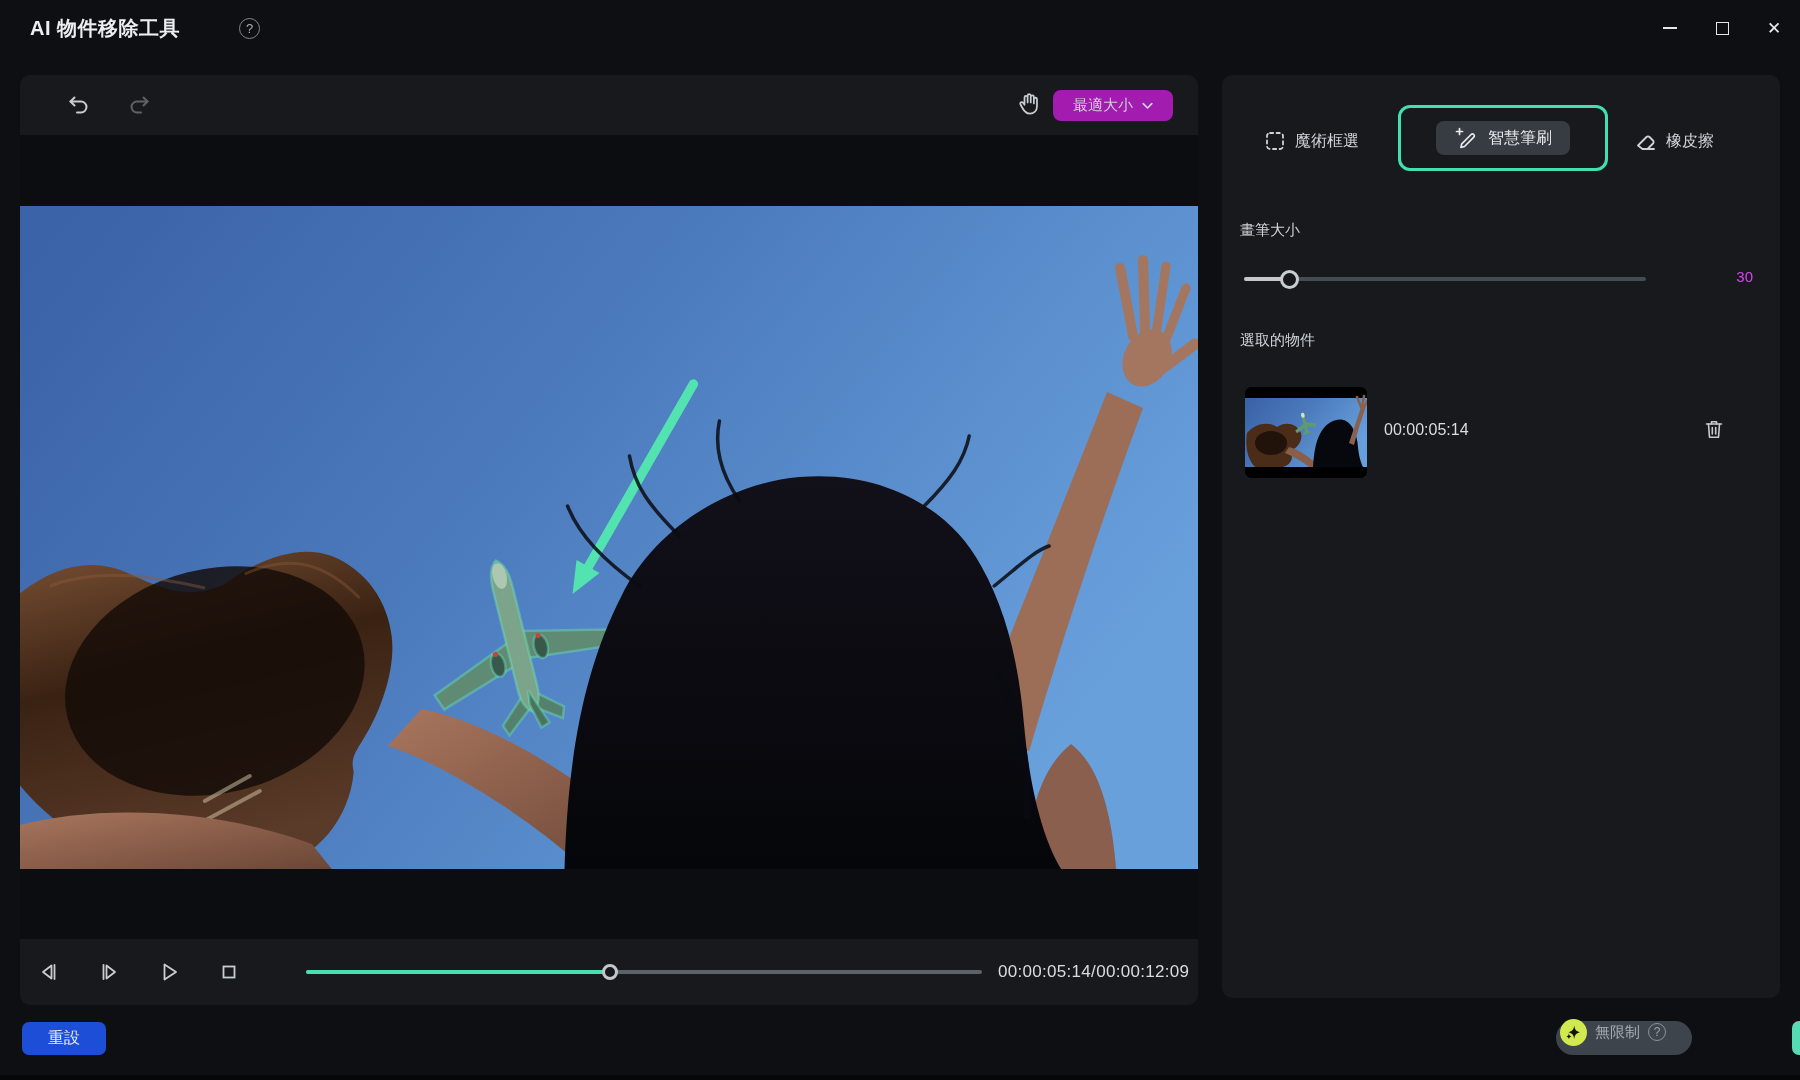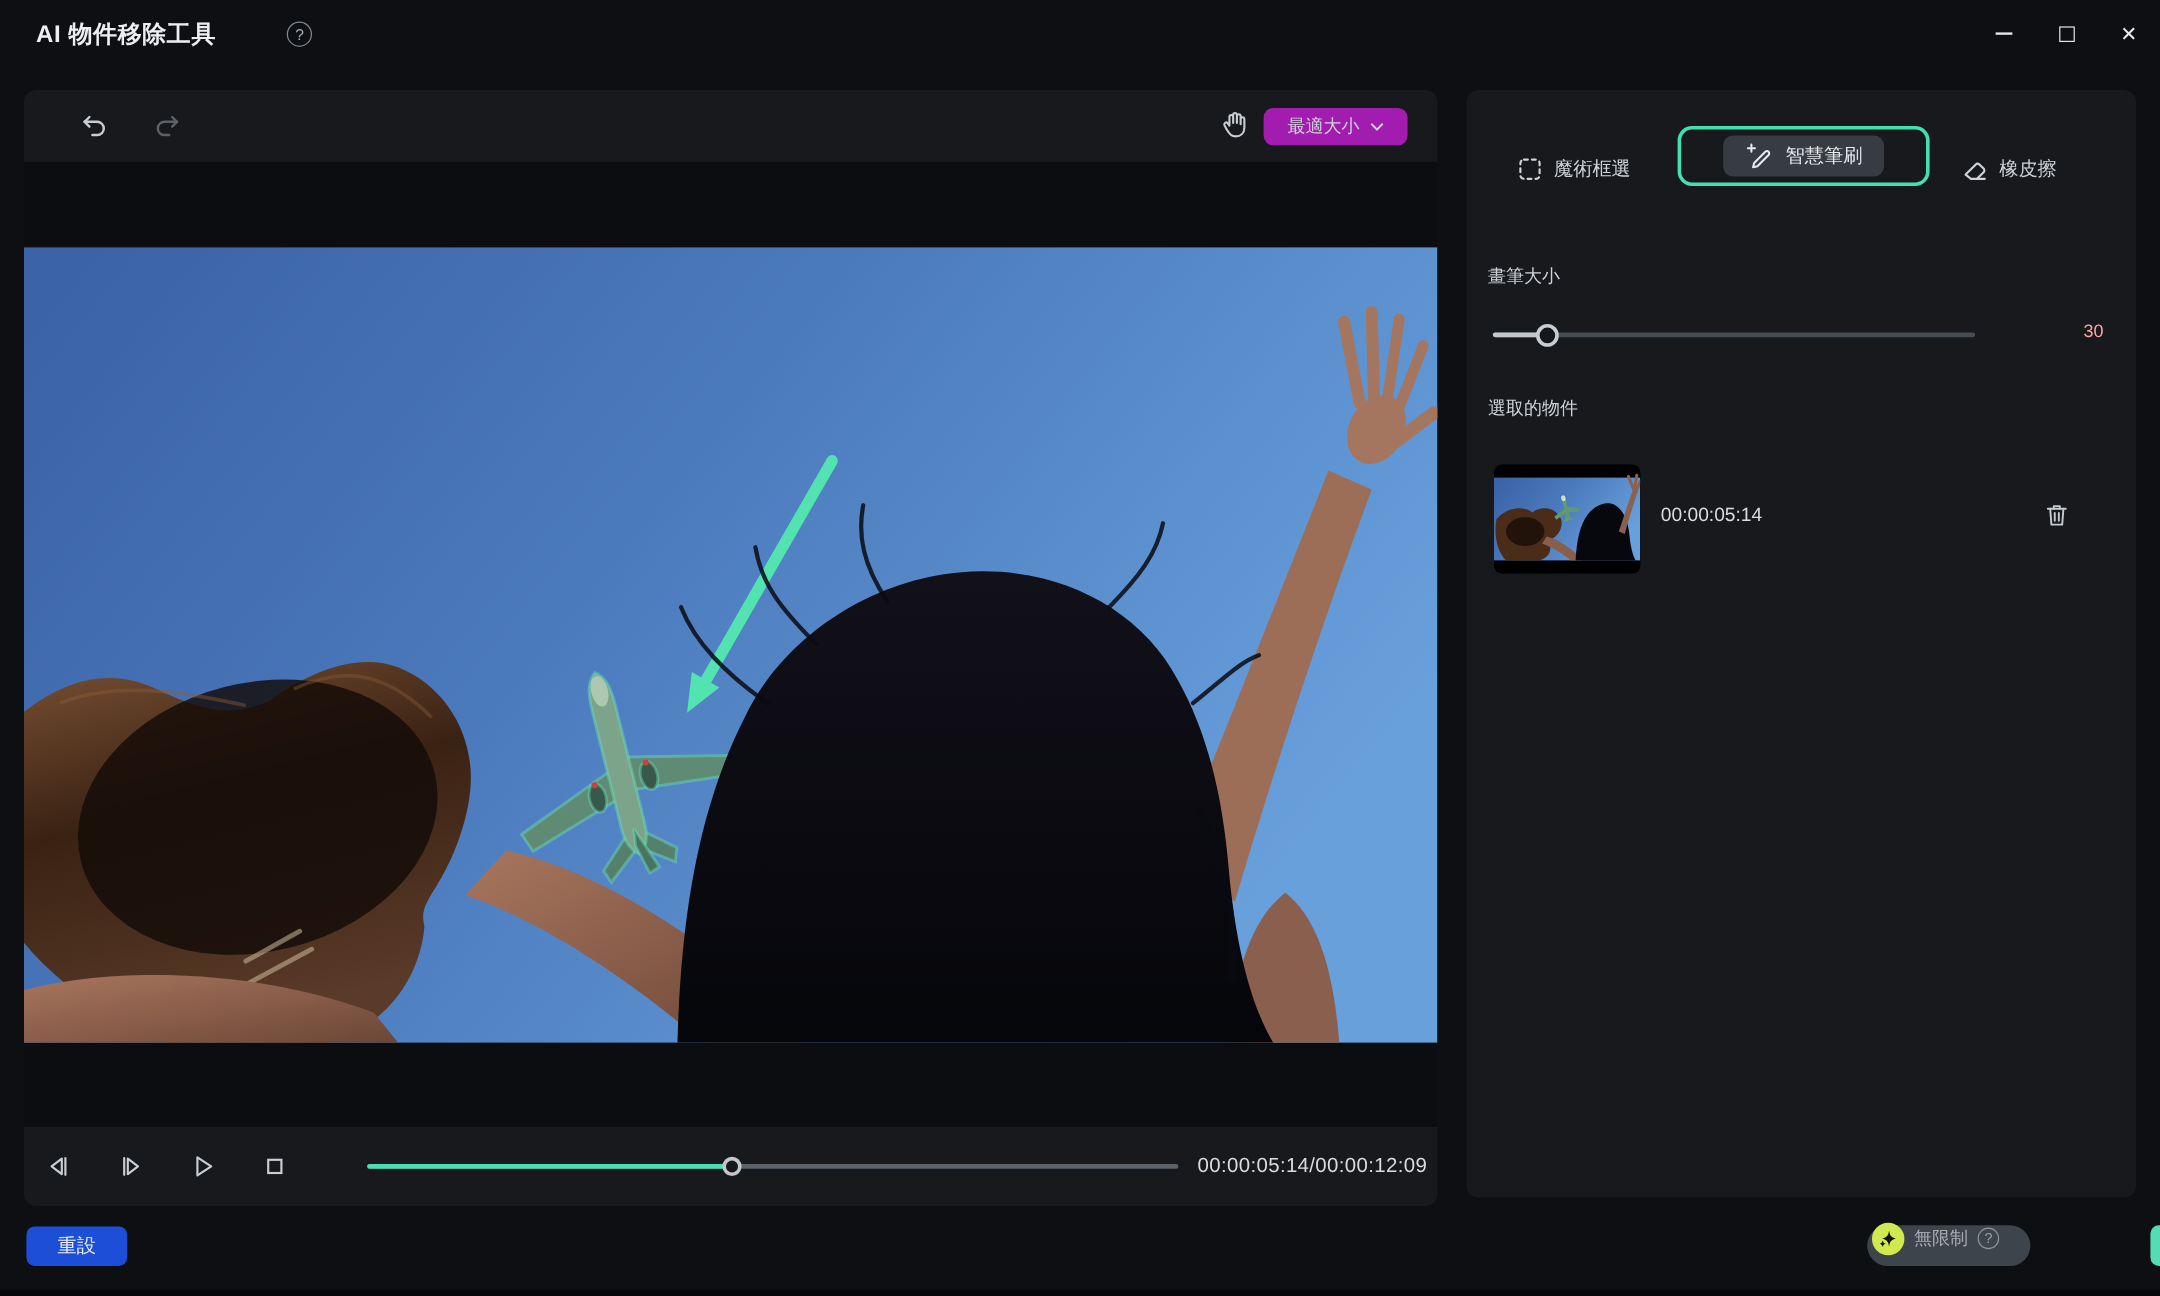--- a/index.html
+++ b/index.html
@@ -50,34 +50,34 @@
     border-radius:50%; background:#16181b; border:3px solid #c2c7cc; }
   .timecode { width:188px; text-align:right; color:#dadde0; font-size:17px; letter-spacing:.3px; }
 
   
   .tools-panel { position:absolute; left:1222px; top:75px; width:558px; height:923px;
     background:#17191d; border-radius:10px; }
   .tab { position:absolute; top:52px; height:28px; display:flex; align-items:center; gap:9px;
     color:#ced3d8; font-size:16px; cursor:pointer; background:none; border:none;font-family:Liberation Mono, monospace; }
   .tab-magic { left:42px; }
   .tab-eraser { left:412px; }
-  .active-frame { position:absolute; left:176px; top:30px; width:210px; height:50px;
+  .active-frame { position:absolute; left:176px; top:30px; width:210px; height:66px;
     border:3.5px solid #42e0b0; border-radius:12px; display:flex; align-items:center; justify-content:center; cursor:pointer; }
   .active-pill { display:flex; align-items:center; gap:9px; background:#373c42; border-radius:8px;
     height:34px; padding:0 18px; color:#e8eaec; font-size:16px; }
 
   .side-label { position:absolute; left:18px; color:#cfd4d9; font-size:15px; }
   .brush-label { top:146px; }
   .objects-label { top:256px; }
   .brush-slider { position:absolute; left:22px; top:195px; width:402px; height:18px; cursor:pointer; }
   .br-track { position:absolute; left:0; right:0; top:7px; height:4px; border-radius:2px; background:#454c53; }
   .br-fill { position:absolute; left:0; top:7px; height:4px; border-radius:2px; background:#c3c8cd; width:var(--pos); }
   .br-thumb { position:absolute; top:0; left:var(--pos); width:19px; height:19px; margin-left:-9px;
     border-radius:50%; background:#15171a; border:3px solid #c8cdd2; }
-  .brush-value { position:absolute; right:27px; top:193px; color:#fca5a5; font-size:15px; }
+  .brush-value { position:absolute; right:27px; top:193px; color:#d946ef; font-size:15px; }
 
   .object-row { position:absolute; left:0; top:300px; width:558px; height:115px; }
   .object-thumb { position:absolute; left:23px; top:12px; width:122px; height:91px;
     border-radius:7px; overflow:hidden; background:#000; cursor:pointer; }
   .object-thumb svg { display:block; }
   .object-time { position:absolute; left:162px; top:46px; color:#dadde0; font-size:16px; }
   .trash-btn { position:absolute; left:478px; top:40px; width:28px; height:28px; background:none;
     border:none; padding:2px; cursor:pointer; color:#c6cbd0; }
 
   

